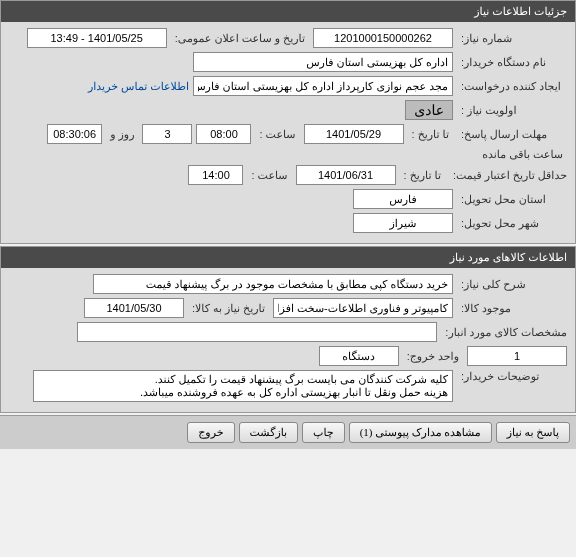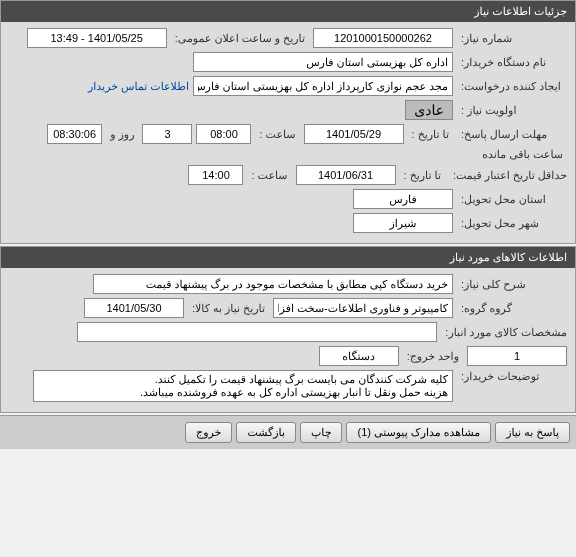--- a/index.html
+++ b/index.html
@@ -15,21 +15,21 @@
 .fld-date{width:100px;text-align:center}
 .fld-time{width:55px;text-align:center}
 .fld-wide{width:260px}
 .fld-xwide{width:360px}
 .fld-sm{width:50px;text-align:center}
 .fld-unit{width:80px;text-align:center}
 .fld-int{width:100px;text-align:center}
 .fld-tall{height:30px;width:360px}
 .remain{background:#ffe87a;border:1px solid #aa8}
 .btn-bar{display:flex;gap:4px;padding:6px;background:#ccc;border-top:1px solid #999;justify-content:flex-start}
-.btn{background:linear-gradient(#f7f7f7,#dcdcdc);border:1px solid #888;border-radius:3px;padding:3px 10px;font-family:Liberation Sans, sans-serif;font-size:11px;cursor:pointer}
+.btn{background:linear-gradient(#f7f7f7,#dcdcdc);border:1px solid #888;border-radius:3px;padding:3px 10px;font-family:Liberation Serif, serif;font-size:11px;cursor:pointer}
 .link-blue{color:#004a9e;cursor:pointer;font-size:11px}
 .badge-gray{background:#bbb;border:1px solid #888;padding:1px 8px;font-size:14px}
 textarea.fld{height:32px;width:420px;resize:none}
 </style>
 </head>
 <body>
 
 <div class="panel">
   <div class="panel-header">جزئیات اطلاعات نیاز</div>
   <div class="panel-body">
@@ -93,21 +93,21 @@
 <div class="panel">
   <div class="panel-header">اطلاعات کالاهای مورد نیاز</div>
   <div class="panel-body">
 
     <div class="row">
       <span class="lbl">شرح کلی نیاز:</span>
       <input type="text" class="fld fld-xwide" readonly="" value="خرید دستگاه کپی مطابق با مشخصات موجود در برگ پیشنهاد قیمت" style="">
     </div>
 
     <div class="row">
-      <span class="lbl">گروه گروه:</span>
+      <span class="lbl">موجود کالا:</span>
       <input type="text" class="fld" style="width: 180px;" readonly="" value="کامپیوتر و فناوری اطلاعات-سخت افزار">
       <span class="lbl-sm">تاریخ نیاز به کالا:</span>
       <input type="text" class="fld fld-date" readonly="" value="1401/05/30" style="">
     </div>
 
     <div class="row">
       <span class="lbl">مشخصات کالای مورد انبار:</span>
       <input type="text" class="fld fld-tall" readonly="" value="" style="">
     </div>
 

